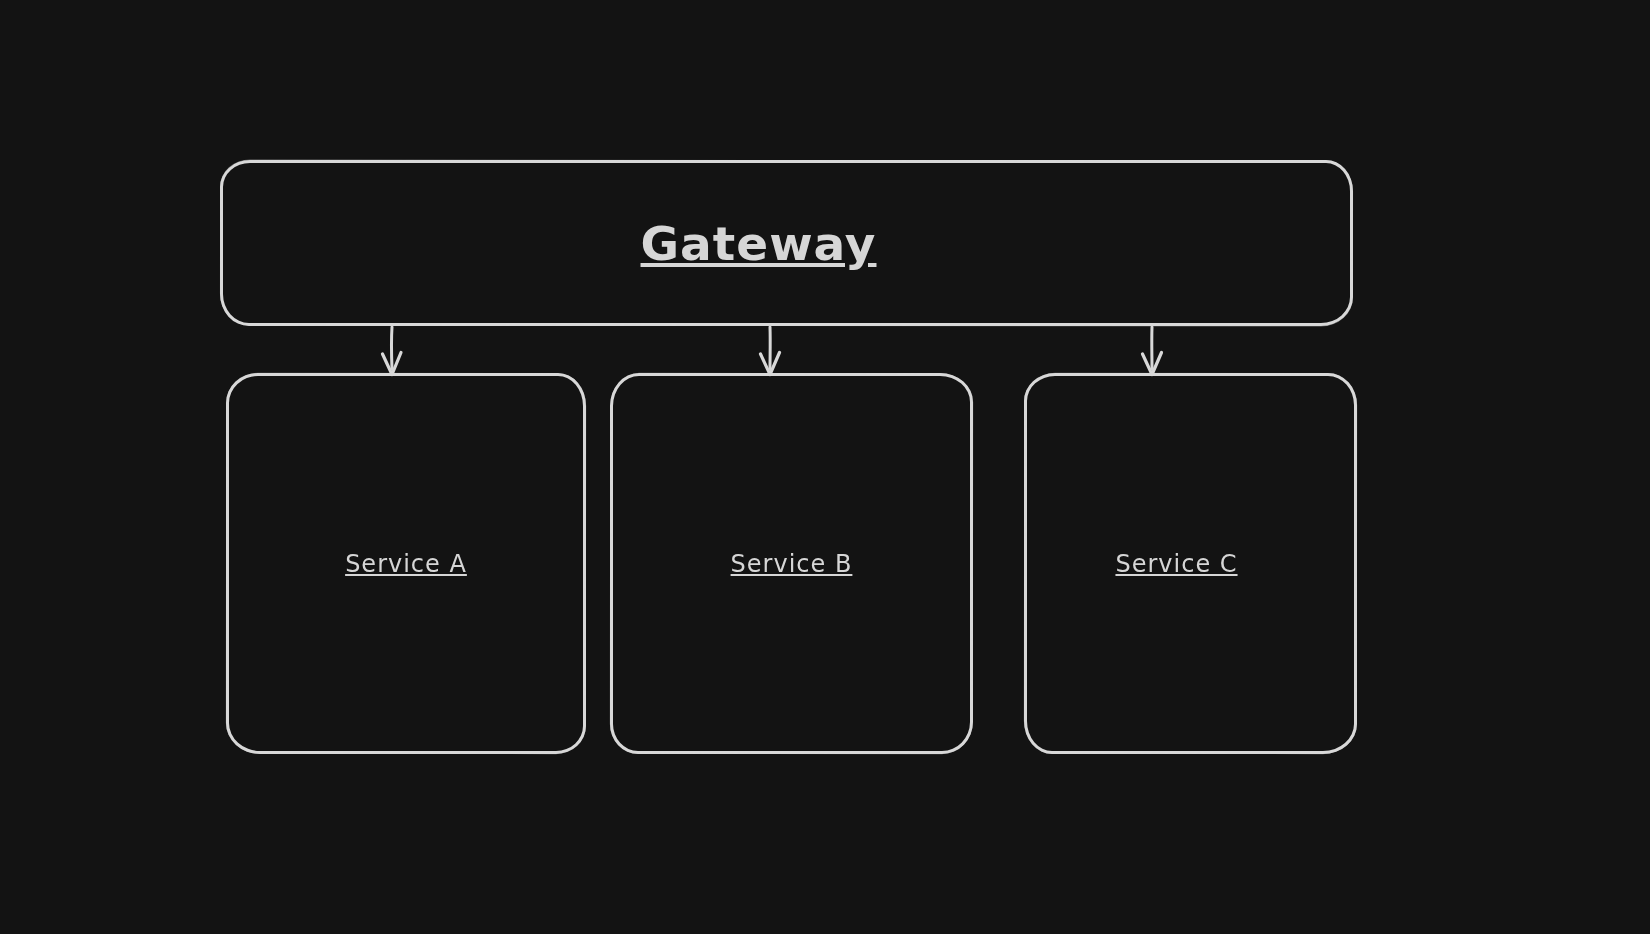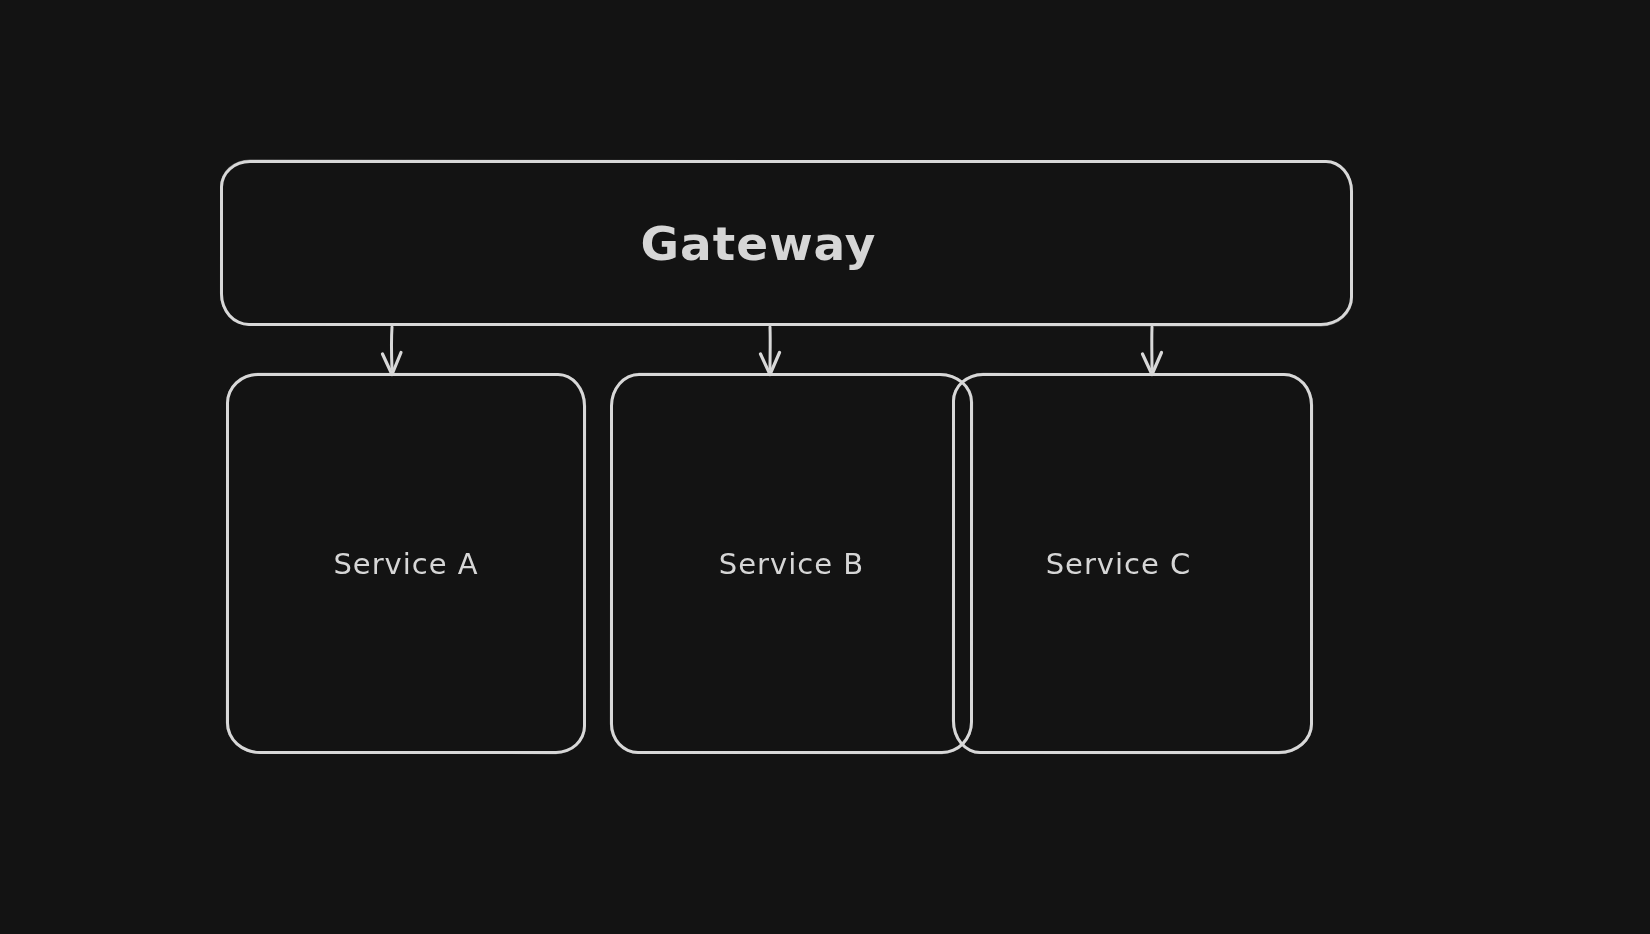--- a/index.html
+++ b/index.html
@@ -22,20 +22,21 @@
   }
   
   .node{
     position:absolute;
     border:3px solid var(--stroke);
     background:transparent;
     display:flex;
     align-items:center;
     justify-content:center;
     color:var(--text);
+    text-decoration:underline;
   }
   
   .node::after{
     content:"";
     position:absolute;
     inset:-3px;
     border:1.5px solid var(--stroke);
     opacity:.45;
     border-radius:inherit;
     transform:rotate(.06deg);
@@ -54,34 +55,34 @@
     font-size:47px;
     font-weight:600;
     letter-spacing:1px;
     transform:translateX(-28px);
   }
   .node-service{
     top:373px;
     height:381px;
   }
   .node-service .label{
-    font-size:29px;
+    font-size:24px;
     letter-spacing:1px;
   }
   .node-service-a{
     left:226px; width:360px;
     border-radius:32px 28px 30px 34px / 30px 33px 28px 31px;
   }
   .node-service-b{
     left:610px; width:363px;
     border-radius:29px 33px 31px 28px / 33px 29px 32px 30px;
     align-items:center;
   }
   .node-service-c{
-    left:952px; width:361px;
+    left:1024px; width:333px;
     border-radius:31px 29px 34px 28px / 28px 32px 30px 33px;
   }
   .node-service-c .label{
     transform:translateX(-14px);
   }
   
   .edges{
     position:absolute;
     left:0; top:0;
     width:1650px; height:934px;

